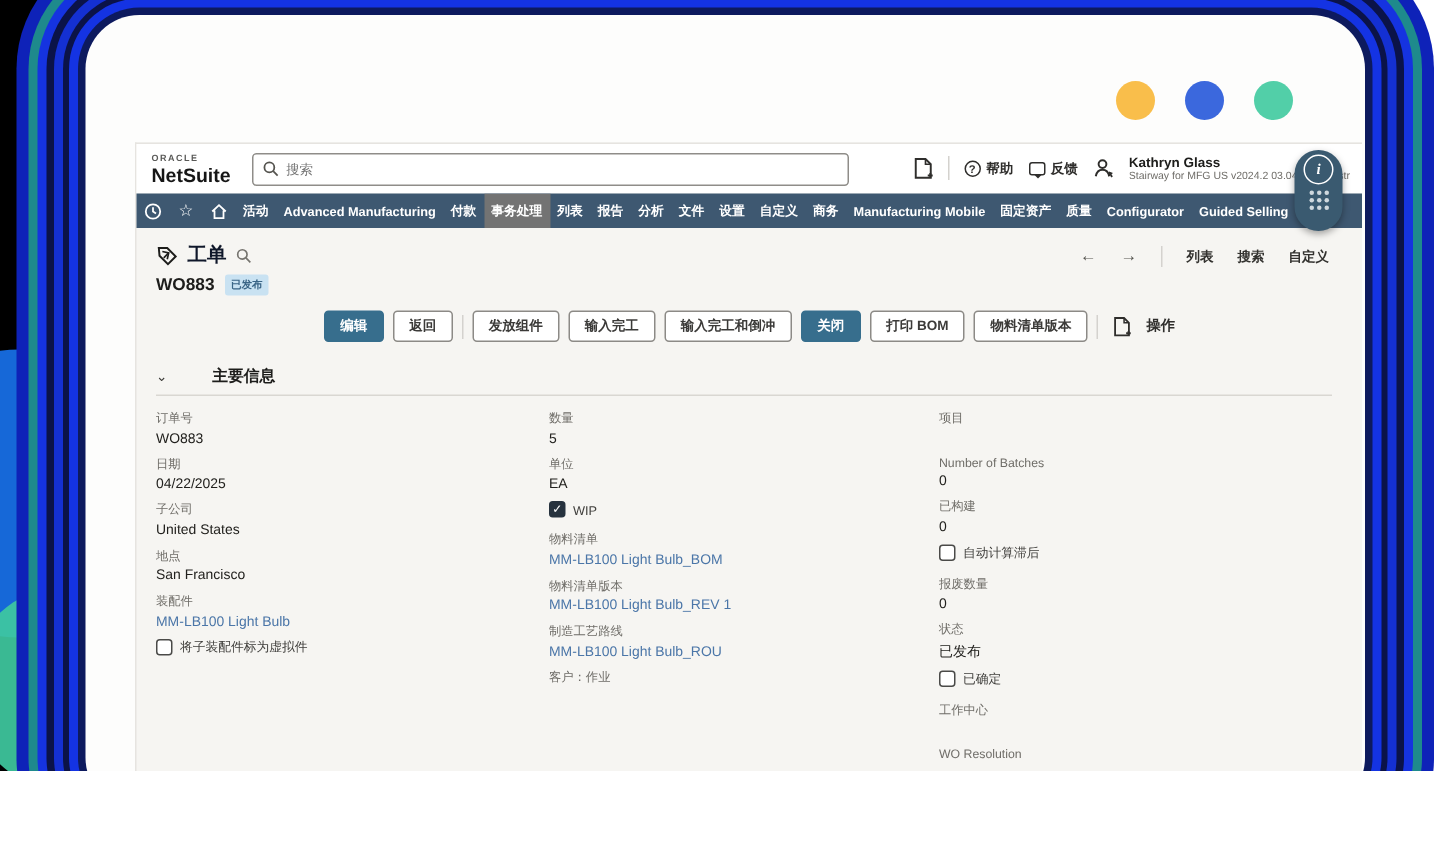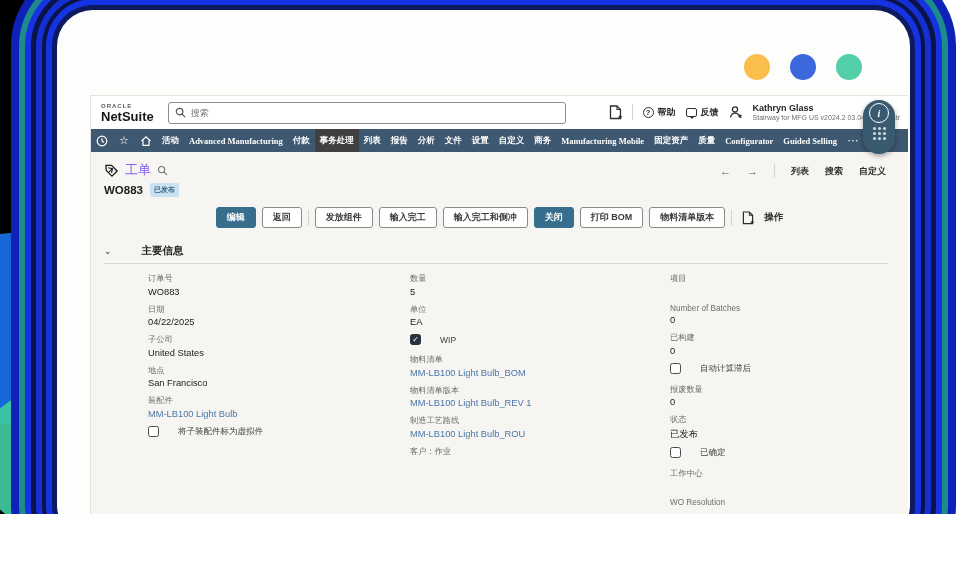--- a/index.html
+++ b/index.html
@@ -54,28 +54,28 @@
   .bubble:after { content:""; position:absolute; left:2px; bottom:-3px; width:0; height:0;
     border-left:3px solid transparent; border-right:3px solid transparent; border-top:3px solid #2f2e2c; }
   .userblock { line-height:1.15; max-width:150px; overflow:hidden; }
   .uname { font-size:9px; font-weight:bold; color:#1d1d1b; white-space:nowrap; }
   .urole { font-size:7px; color:#6f6d68; white-space:nowrap; }
 
   
   .navbar { display:flex; align-items:stretch; height:23px; background:#3e5871; color:#fff;
     font-size:8.5px; font-weight:bold; overflow:hidden; }
   .nicon { display:flex; align-items:center; justify-content:center; width:22px; cursor:pointer; }
-  .nitem { display:flex; align-items:center; padding:12px 5px; white-space:nowrap; cursor:pointer;font-family:Liberation Serif, serif; }
-  .nitem.active { background:#404040; }
+  .nitem { display:flex; align-items:center; padding:12px 5px; white-space:nowrap; cursor:pointer; }
+  .nitem.active { background:#737373; }
   .nmore { display:flex; align-items:center; padding:0 6px; letter-spacing:1px; }
 
   
   .recordhead { position:relative; padding:9px 20px 0 13px; }
   .titlerow { display:flex; align-items:center; gap:6px; }
-  .rtitle { font-size:13px; font-weight:normal; color:#8b5cf6; }
+  .rtitle { font-size:13px; font-weight:bold; color:#0f172a; }
   .idrow { display:flex; align-items:center; gap:7px; margin-top:4px; }
   .rid { font-size:11.5px; font-weight:bold; color:#1d1d1b; }
   .badge { background:#c9e2f2; color:#3a6586; font-size:7px; font-weight:bold;
     padding:2px 4px; border-radius:2px; }
   .headlinks { position:absolute; right:22px; top:12px; display:flex; align-items:center; gap:16px;
     font-size:9px; font-weight:bold; color:#33322f; }
   .arr { color:#55544f; font-size:11px; cursor:pointer; }
   .hl-div { width:1px; height:14px; background:#d4d2ce; }
   .headlink { cursor:pointer; }
 
@@ -86,26 +86,26 @@
     cursor:pointer; white-space:nowrap; }
   .btn.primary { background:#376e8d; border-color:#376e8d; color:#fff; }
   .actionlabel { font-size:9.5px; font-weight:bold; color:#2f2e2c; cursor:pointer; }
 
   
   .section { margin:16px 20px 0 13px; }
   .sechead { display:flex; align-items:center; gap:6px; padding-bottom:5px;
     border-bottom:1px solid #d9d7d2; }
   .sectitle { font-size:10.5px; font-weight:bold; color:#1d1d1b;margin-left:24px; }
   .chev { font-size:9px; color:#3b3a38; }
-  .cols { display:grid; grid-template-columns:262px 260px 1fr; padding-top:9px;margin-left:44px; }
+  .cols { display:grid; grid-template-columns:262px 260px 1fr; padding-top:9px; }
   .field { margin-bottom:6px; }
   .flabel { font-size:8.2px; color:#6f6d68; }
   .fvalue { font-size:9.3px; color:#21201d; margin-top:2.5px; min-height:11px; }
   .fvalue.link { color:#4b76a8; cursor:pointer; }
-  .cbrow { display:flex; align-items:center; gap:19px; margin:5px 0 9px 0; }
+  .cbrow { display:flex; align-items:center; gap:5px; margin:5px 0 9px 0; }
   .cb { width:11px; height:11px; border:1.4px solid #4a4a48; border-radius:2.5px; background:#fff;
     display:inline-flex; align-items:center; justify-content:center; font-size:8px; color:#fff;
     cursor:pointer; flex:0 0 auto; }
   .cb.checked { background:#26323e; border-color:#26323e; }
   .cb.checked:after { content:"✓"; }
   .cblabel { font-size:8.5px; color:#3f3e3b; }
 
   
   .floatwidget { position:absolute; left:806px; top:90px; width:32px; height:54px; z-index:5;
     background:#3a5a70; border-radius:16px; box-shadow:0 2px 5px rgba(0,0,0,.35);

